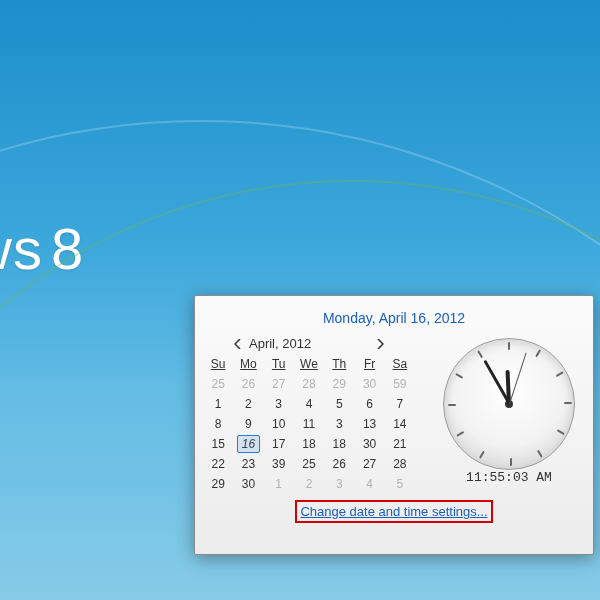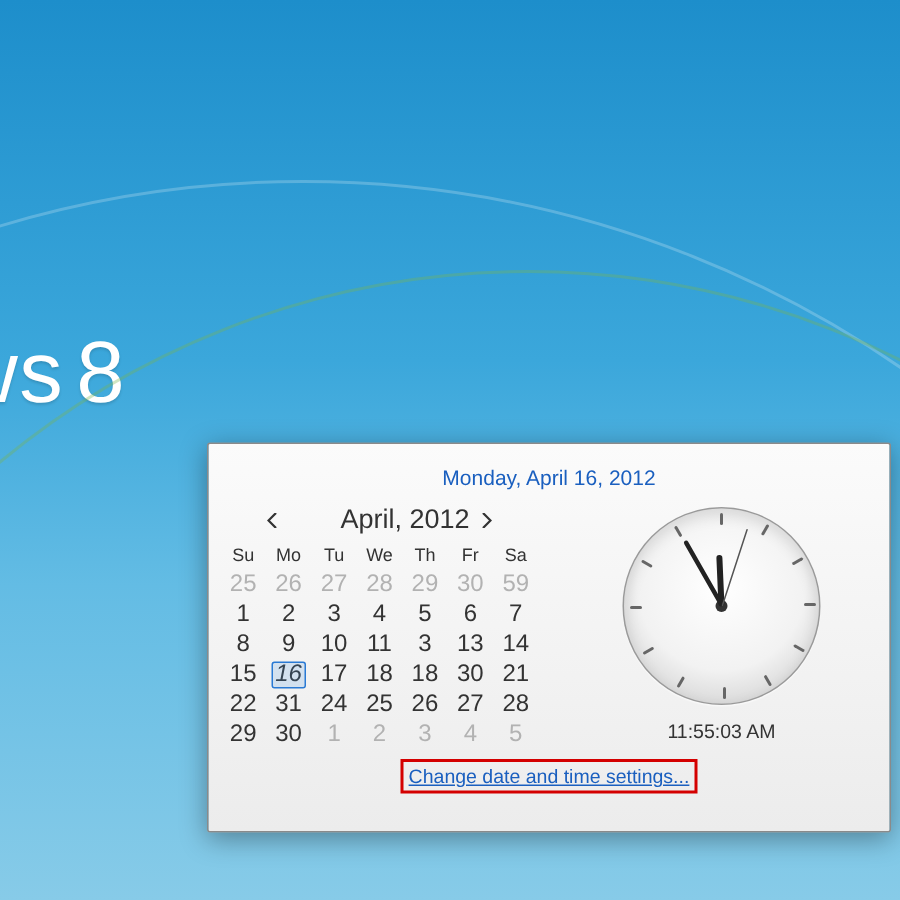--- a/index.html
+++ b/index.html
@@ -12,39 +12,39 @@
     content:"";position:absolute;border:2px solid rgba(255,255,255,0.35);border-radius:50%;
   }
   .desktop::before{width:1400px;height:1400px;left:-500px;top:120px;border-color:rgba(255,255,255,0.22);}
   .desktop::after{width:1100px;height:1100px;left:-200px;top:180px;border-color:rgba(120,180,80,0.35);}
   .wall-text{
     position:absolute;left:-30px;top:215px;color:#fff;font-size:58px;font-weight:300;letter-spacing:1px;
     text-shadow:0 1px 2px rgba(0,0,0,0.15);white-space:nowrap;
   }
   .wall-text .eight{margin-left:8px;}
   .flyout{
-    position:absolute;right:6px;top:295px;width:456px;height:260px;
+    position:absolute;right:6px;top:295px;width:400px;height:260px;
     background:linear-gradient(180deg,#fbfbfb 0,#ececec 100%);
     border:1px solid #8a8a8a;border-radius:2px;
     box-shadow:0 4px 18px rgba(0,0,0,0.35);
     padding:6px 8px 8px 8px;box-sizing:border-box;
   }
   .date-header{
     text-align:center;color:#1a5fbf;font-size:14px;padding:8px 0 10px 0;font-weight:400;
   }
   .body-row{display:flex;gap:18px;align-items:flex-start;}
   .calendar{width:212px;font-size:12px;color:#333;}
   .month-nav{display:flex;align-items:center;justify-content:center;gap:4px;margin-bottom:4px;}
   .nav-btn{width:14px;height:14px;display:flex;align-items:center;justify-content:center;color:#333;cursor:default;}
   .nav-btn svg{display:block;}
-  .month-label{flex:0 0 auto;min-width:120px;text-align:right;font-size:18px;}
+  .month-label{flex:0 0 auto;min-width:120px;text-align:left;font-size:13px;}
   .dow-row,.week-row{display:grid;grid-template-columns:repeat(7,1fr);text-align:center;}
-  .dow-row{font-size:12px;color:#333;margin-bottom:1px;}
+  .dow-row{font-size:12px;color:#333;margin-bottom:1px;text-decoration:underline;}
   .dow-row span{padding:2px 0;}
-  .week-row span{padding:2px 0;line-height:16px;font-size:16px;}
+  .week-row span{padding:2px 0;line-height:16px;font-size:12px;}
   .dim{color:#b2b2b2;}
   .sel{position:relative;font-style:italic;}
   .sel::after{
     content:"";position:absolute;left:4px;right:4px;top:1px;bottom:1px;
     border:1px solid #2a7ad4;border-radius:2px;
     background:rgba(70,150,230,0.18);
     pointer-events:none;
   }
   .clock-col{flex:1;display:flex;flex-direction:column;align-items:center;}
   .clock-face{
@@ -52,21 +52,21 @@
     background:radial-gradient(circle at 50% 40%,#ffffff 0%,#f2f2f2 55%,#d2d2d2 85%,#bcbcbc 100%);
     border:1px solid #9a9a9a;position:relative;box-shadow:inset 0 4px 10px rgba(0,0,0,0.12),0 1px 1px rgba(255,255,255,0.6);
     margin-top:2px;
   }
   .tick{position:absolute;left:50%;top:50%;width:2px;height:8px;background:#666;transform-origin:50% 0;border-radius:1px;}
   .hand{position:absolute;left:50%;top:50%;transform-origin:50% 100%;background:#222;border-radius:2px;}
   .hand.hour{width:4px;height:34px;margin-left:-2px;margin-top:-34px;}
   .hand.min{width:3px;height:50px;margin-left:-1.5px;margin-top:-50px;}
   .hand.sec{width:1px;height:54px;margin-left:-0.5px;margin-top:-54px;background:#555;}
   .pivot{position:absolute;left:50%;top:50%;width:8px;height:8px;margin:-4px 0 0 -4px;background:#333;border-radius:50%;}
-  .digital-time{margin-top:10px;font-size:13px;color:#333;}
+  .digital-time{font-size:13px;color:#333;font-family:Liberation Mono, monospace;}
   .footer-link{
     text-align:center;padding:6px 2px 2px 2px;
   }
   .footer-link a{
     color:#1a5fbf;font-size:13px;text-decoration:underline;display:inline-block;
     padding:2px 3px;border:2px solid #d40000;
   }
 </style>
 </head>
 <body>
@@ -135,22 +135,22 @@
               <span class="">15</span>
               <span class="sel">16</span>
               <span class="">17</span>
               <span class="">18</span>
               <span class="">18</span>
               <span class="">30</span>
               <span class="">21</span>
             </div>
             <div class="week-row">
               <span class="">22</span>
-              <span class="">31</span>
-              <span class="">24</span>
+              <span class="">23</span>
+              <span class="">39</span>
               <span class="">25</span>
               <span class="">26</span>
               <span class="">27</span>
               <span class="">28</span>
             </div>
             <div class="week-row">
               <span class="">29</span>
               <span class="">30</span>
               <span class="dim">1</span>
               <span class="dim">2</span>

